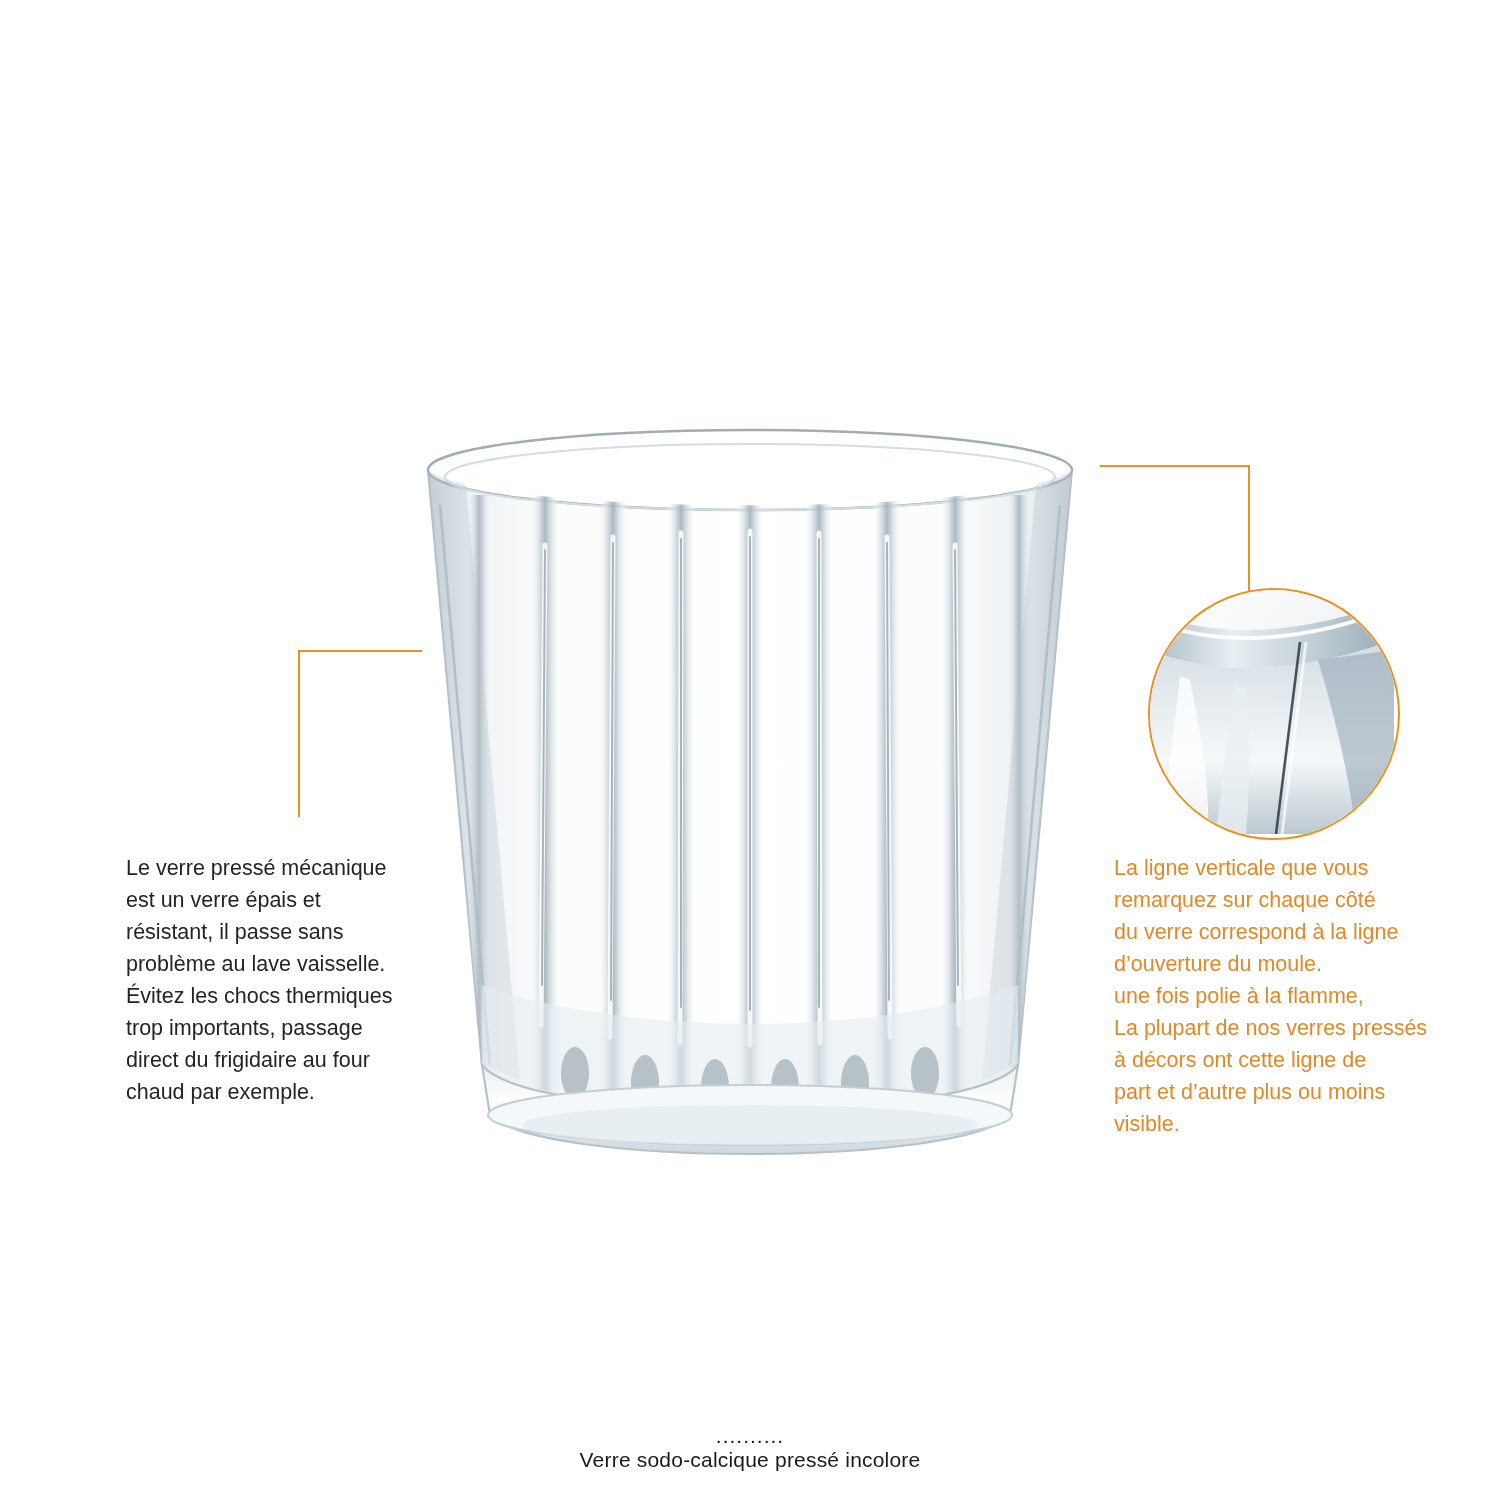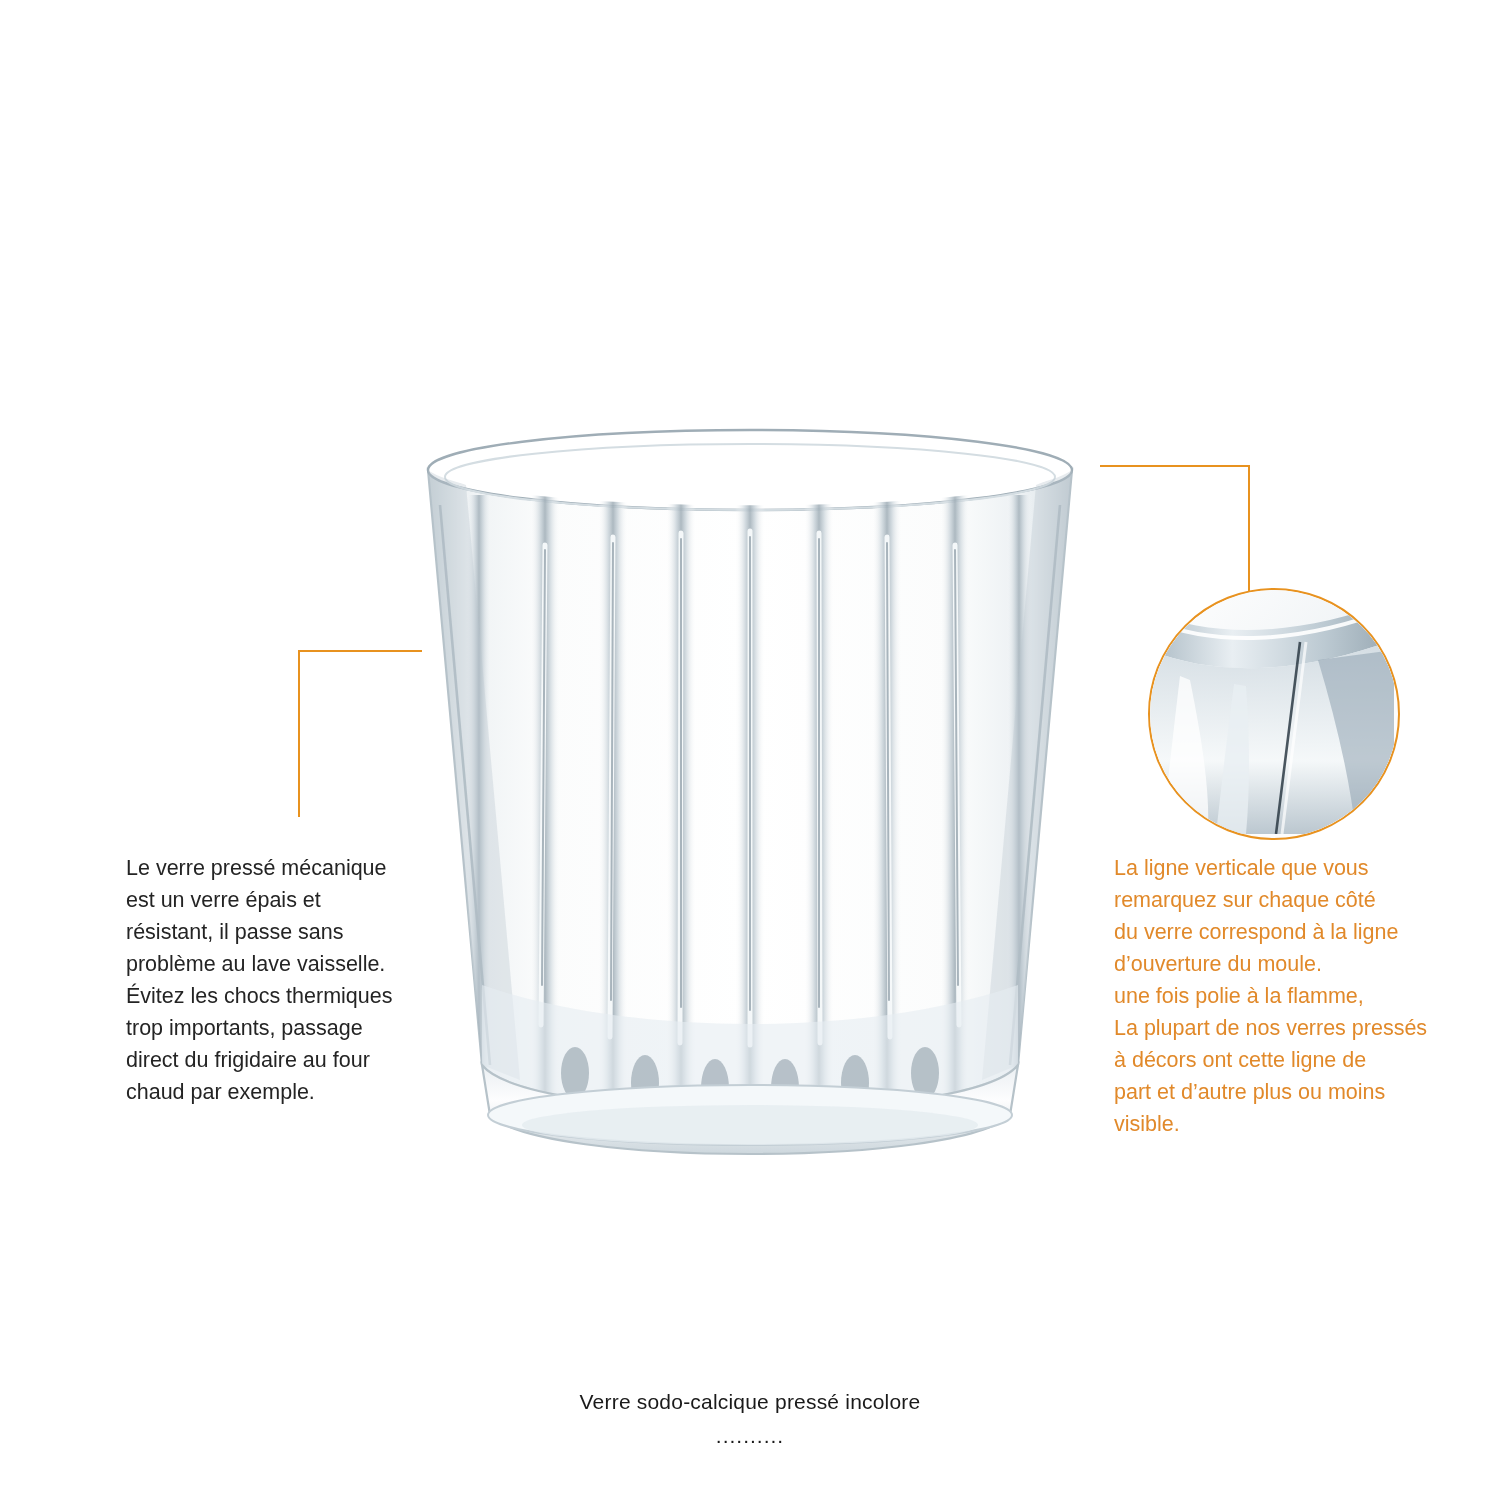--- a/index.html
+++ b/index.html
@@ -91,21 +91,21 @@
     top: 852px;
     width: 330px;
     color: #e1892a;
   }
 
   
   .caption {
     position: absolute;
     left: 0;
     right: 0;
-    top: 1390px;
+    top: 1448px;
     text-align: center;
     font-size: 21px;
     color: #1a1a1a;
     letter-spacing: 0.2px;
   }
   .caption-dots {
     position: absolute;
     left: 0;
     right: 0;
     top: 1424px;

